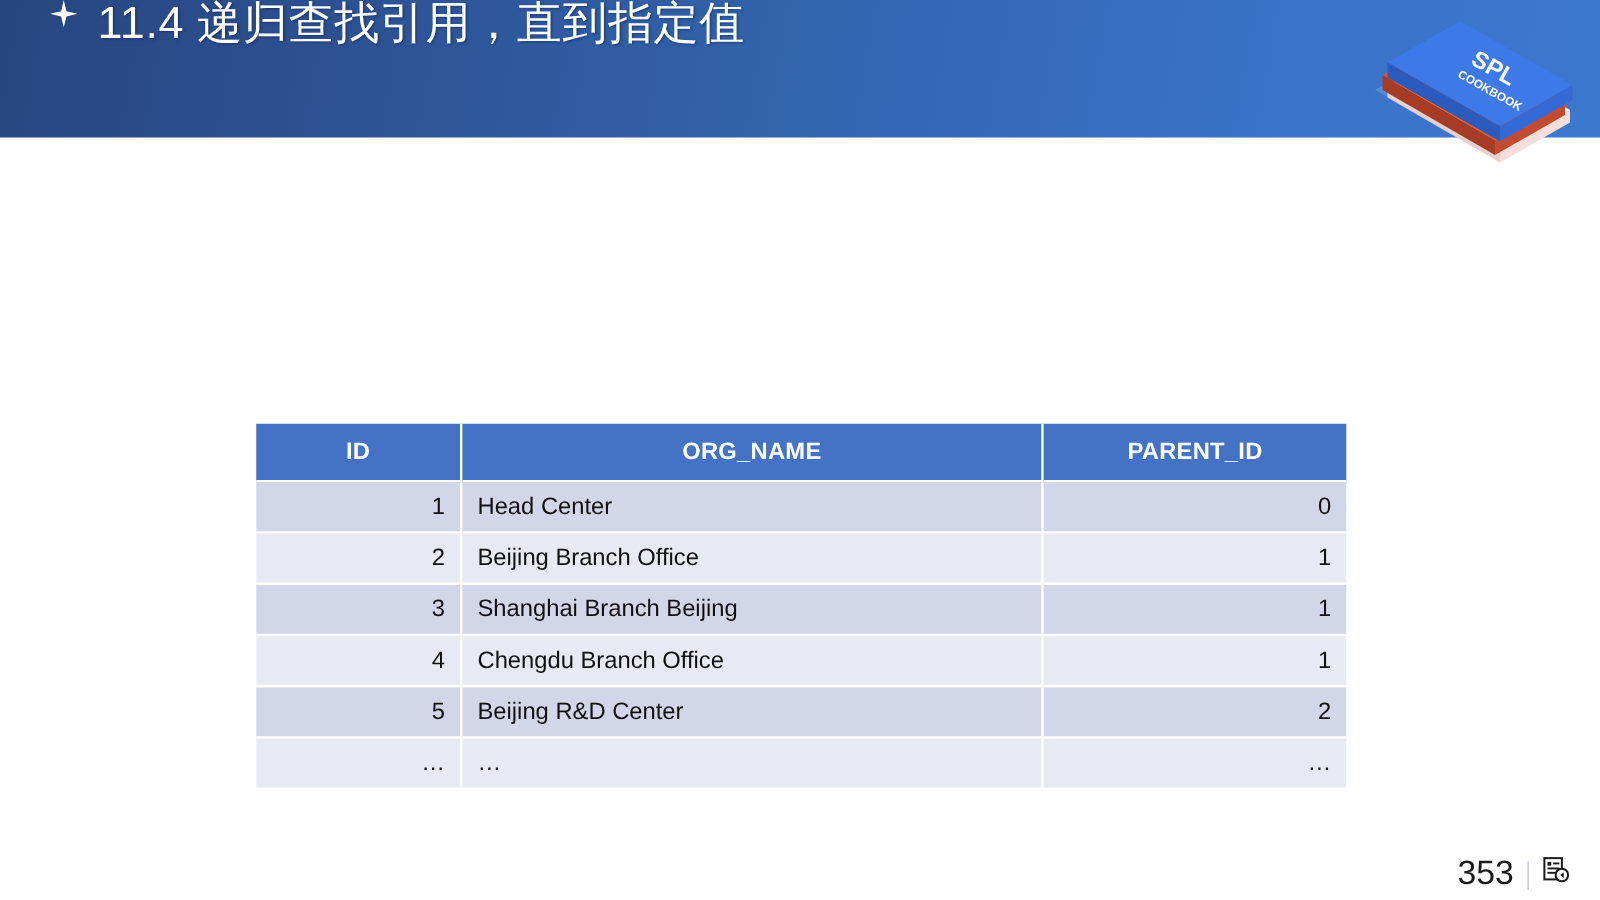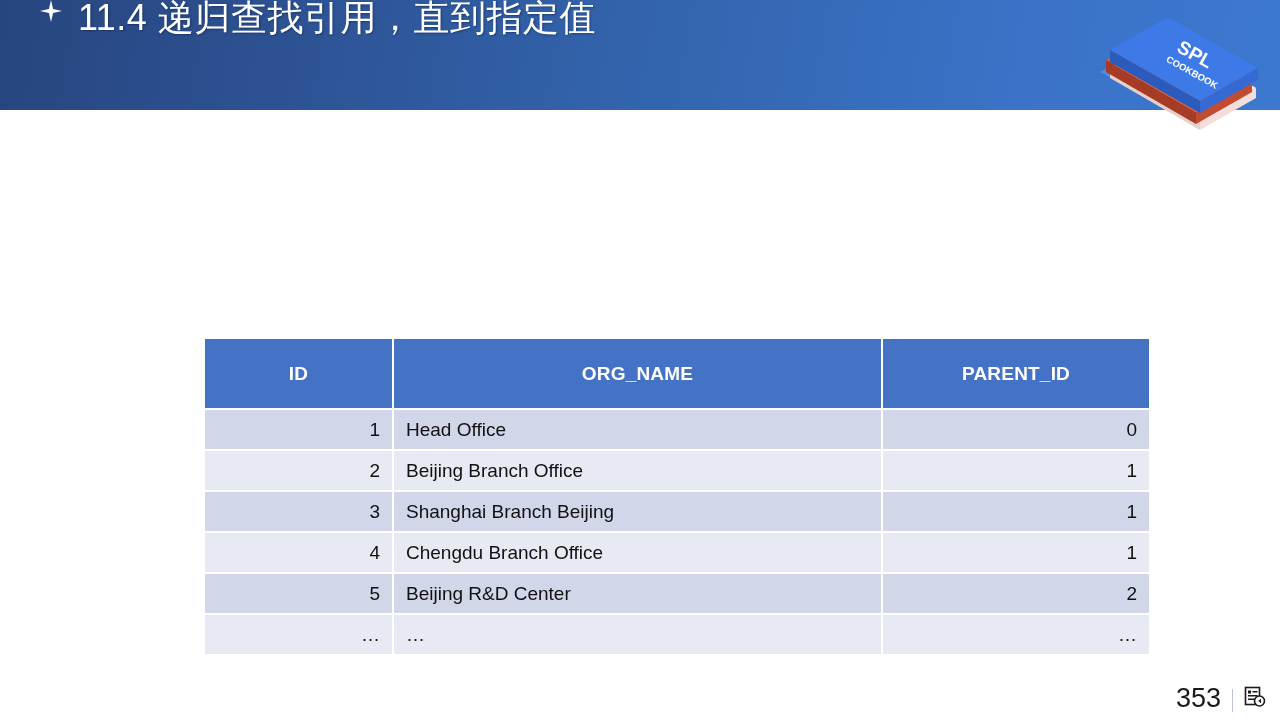--- a/index.html
+++ b/index.html
@@ -95,21 +95,21 @@
   }
   .data-table th {
     background: #4472c4;
     color: #ffffff;
     font-weight: bold;
     font-size: 19px;
     height: 37px;
     text-align: center;
     border-right: 2px solid #ffffff;
     border-bottom: 2px solid #ffffff;
-    padding: 16px;
+    padding: 4px;
     letter-spacing: 0.2px;
   }
   .data-table th:last-child { border-right: none; }
   .data-table td {
     height: 39px;
     padding: 0 12px;
     border-right: 2px solid #ffffff;
     border-bottom: 2px solid #ffffff;
     color: #111111;
     font-size: 19px;
@@ -119,21 +119,21 @@
   .data-table tr:last-child td { border-bottom: none; }
   .row-a td { background: #d2d6e9; }
   .row-b td { background: #e8eaf3; }
   .col-id   { width: 155px; text-align: right; }
   .col-name { width: 455px; text-align: left; }
   .col-pid  { width: 234px; text-align: right; }
 
   
   .footer {
     position: absolute;
-    right: 14px;
+    right: 24px;
     bottom: 8px;
     display: flex;
     align-items: flex-end;
     gap: 0px;
   }
   .page-number {
     color: #1a1a1a;
     font-size: 27px;
     font-family: "Liberation Sans", "DejaVu Sans", sans-serif;
     line-height: 1;
@@ -194,21 +194,21 @@
   <thead>
     <tr>
       <th class="col-id">ID</th>
       <th class="col-name">ORG_NAME</th>
       <th class="col-pid">PARENT_ID</th>
     </tr>
   </thead>
   <tbody>
     <tr class="row-a">
       <td class="col-id">1</td>
-      <td class="col-name">Head Office</td>
+      <td class="col-name">Head Center</td>
       <td class="col-pid">0</td>
     </tr>
     <tr class="row-b">
       <td class="col-id">2</td>
       <td class="col-name">Beijing Branch Office</td>
       <td class="col-pid">1</td>
     </tr>
     <tr class="row-a">
       <td class="col-id">3</td>
       <td class="col-name">Shanghai Branch Beijing</td>

